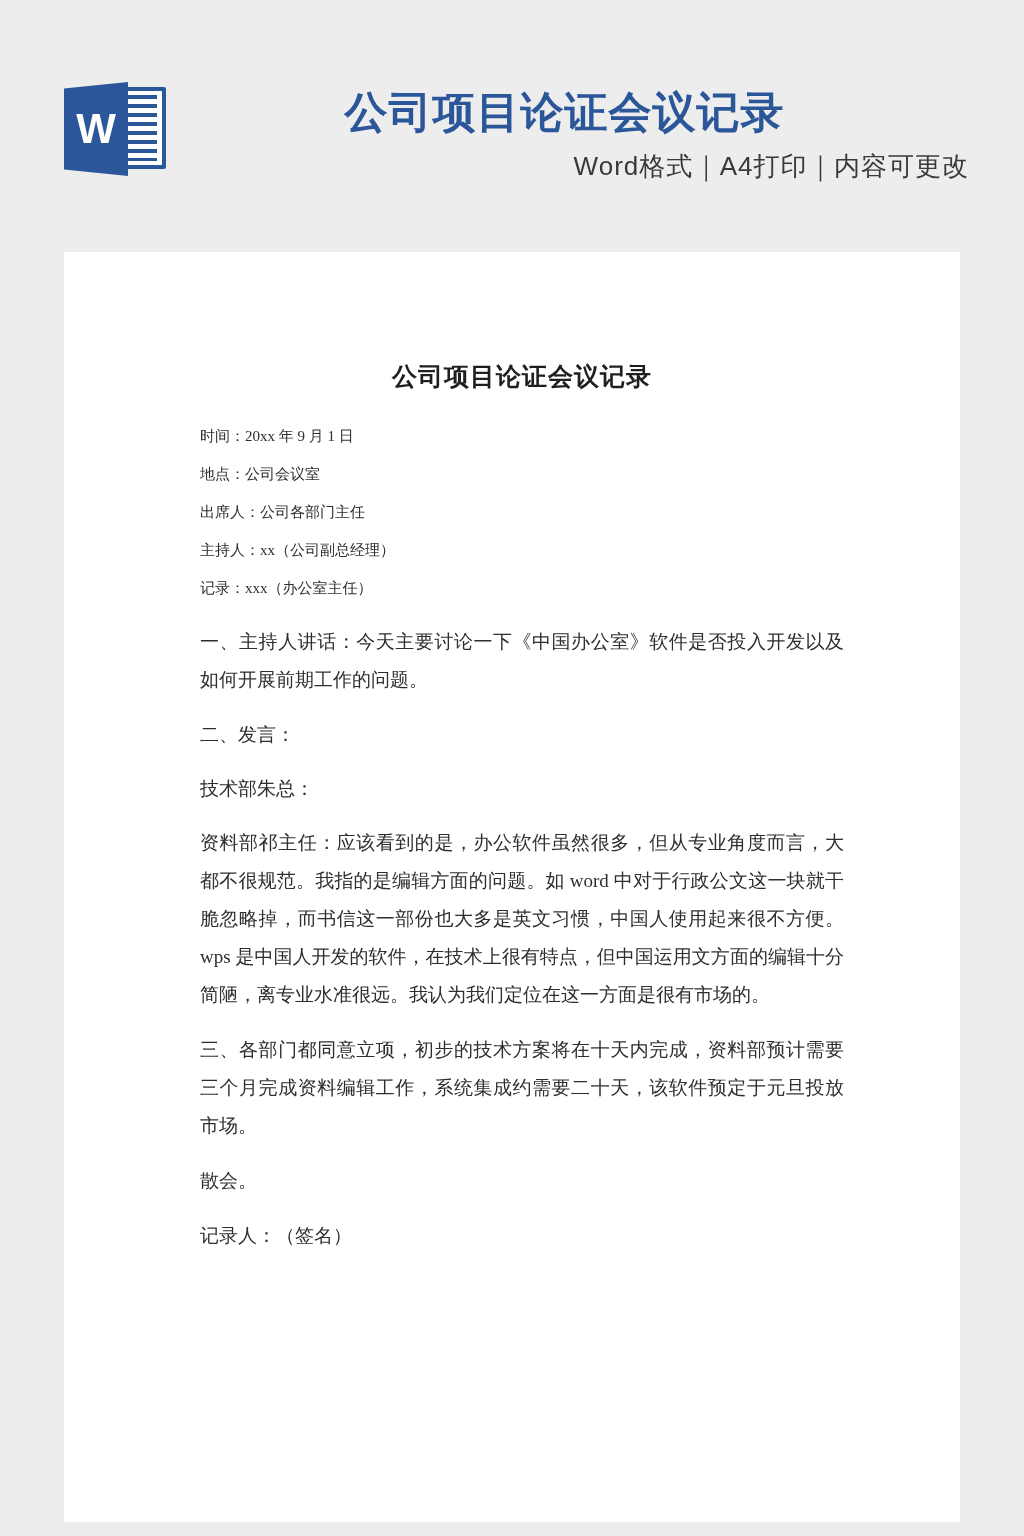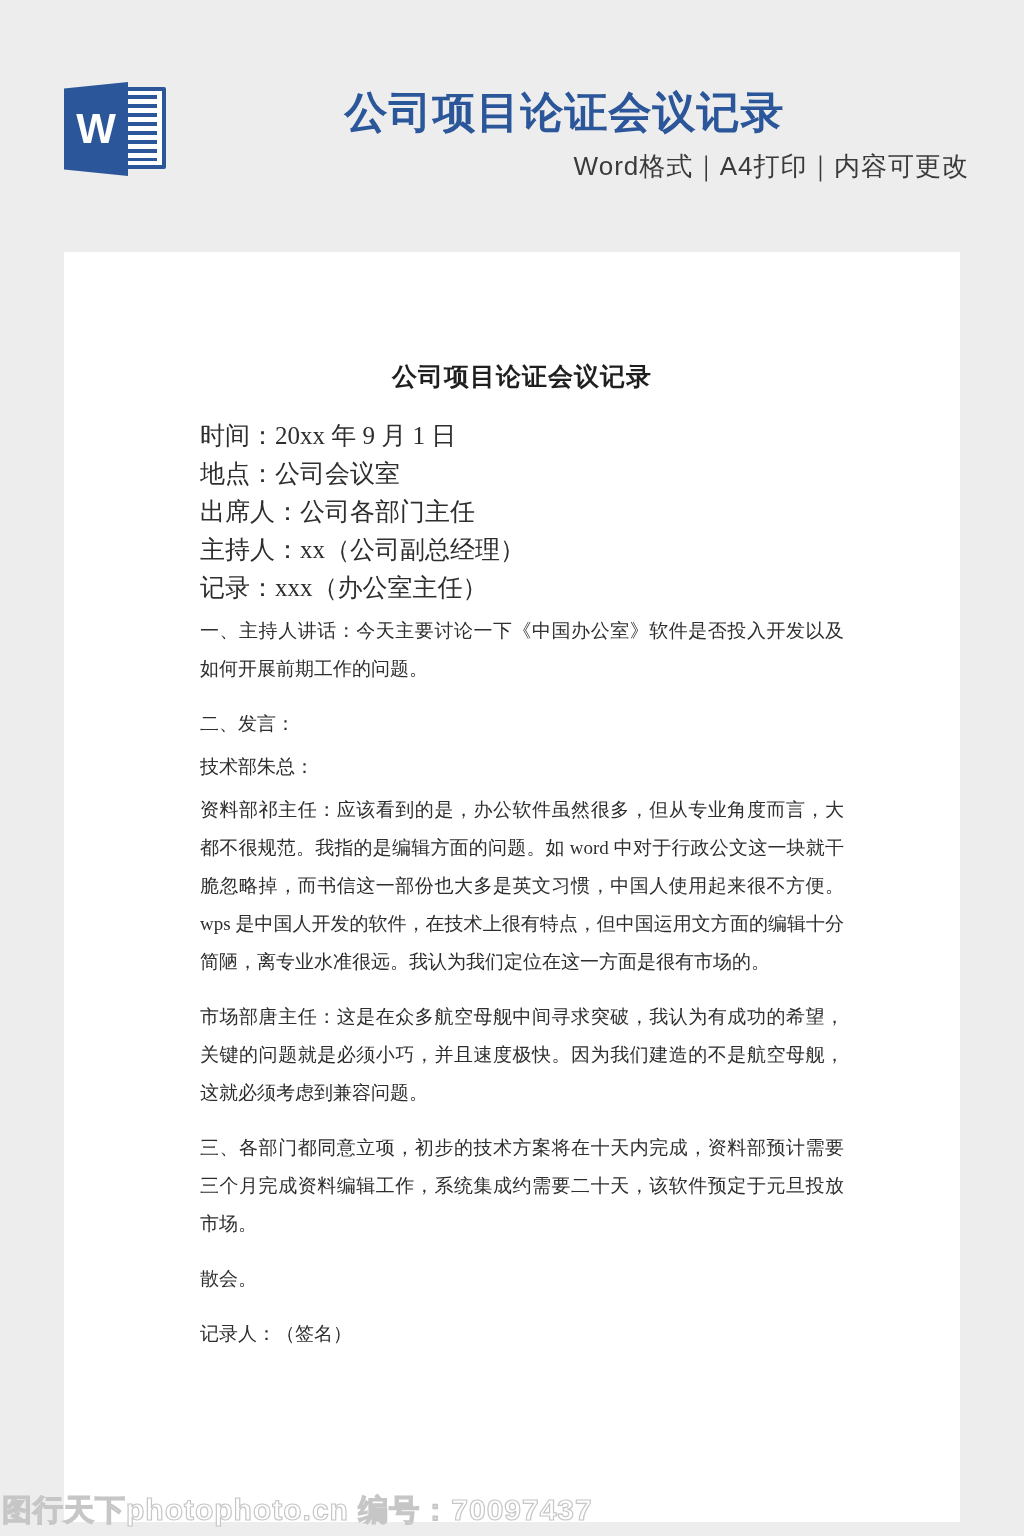--- a/index.html
+++ b/index.html
@@ -86,25 +86,25 @@
   }
   .doc-title{
     margin:0 0 24px 0;
     text-align:center;
     font-size:25px;
     font-weight:bold;
     color:#1F1F1F;
     letter-spacing:1px;
   }
   .meta-line{
-    font-size:25px;
+    font-size:15px;
     line-height:38px;
   }
   .para{
-    margin:5px 0 17px 0;
+    margin:16px 0 17px 0;
     font-size:19px;
     line-height:38px;
     text-align:justify;
   }
   .para.tight{margin-bottom:0;}
   .para.xline{word-break:break-all;letter-spacing:0.5px;}
   
   .watermark{
     position:absolute;
     left:2px;top:1490px;
@@ -143,21 +143,19 @@
       <div class="meta-line">地点：公司会议室</div>
       <div class="meta-line">出席人：公司各部门主任</div>
       <div class="meta-line">主持人：xx（公司副总经理）</div>
       <div class="meta-line">记录：xxx（办公室主任）</div>
     </div>
 
     <p class="para">一、主持人讲话：今天主要讨论一下《中国办公室》软件是否投入开发以及如何开展前期工作的问题。</p>
     <p class="para tight">二、发言：</p>
     <p class="para tight">技术部朱总：</p>
     <p class="para">资料部祁主任：应该看到的是，办公软件虽然很多，但从专业角度而言，大都不很规范。我指的是编辑方面的问题。如 word 中对于行政公文这一块就干脆忽略掉，而书信这一部份也大多是英文习惯，中国人使用起来很不方便。wps 是中国人开发的软件，在技术上很有特点，但中国运用文方面的编辑十分简陋，离专业水准很远。我认为我们定位在这一方面是很有市场的。</p>
-    <p class="para">市场部唐主任：这是在众多航空母舰中间寻求突破，我认为有成功的希望，关键的问题就是必须小巧，并且速度极快。因为我们建造的不是航空母舰，这就必须考虑到兼容问题。</p>
     <p class="para">三、各部门都同意立项，初步的技术方案将在十天内完成，资料部预计需要三个月完成资料编辑工作，系统集成约需要二十天，该软件预定于元旦投放市场。</p>
     <p class="para">散会。</p>
     <p class="para">记录人：（签名）</p>
   </main>
 
-  <div class="watermark">图行天下photophoto.cn 编号：70097437</div>
 
 </div>
 
 </body></html>

